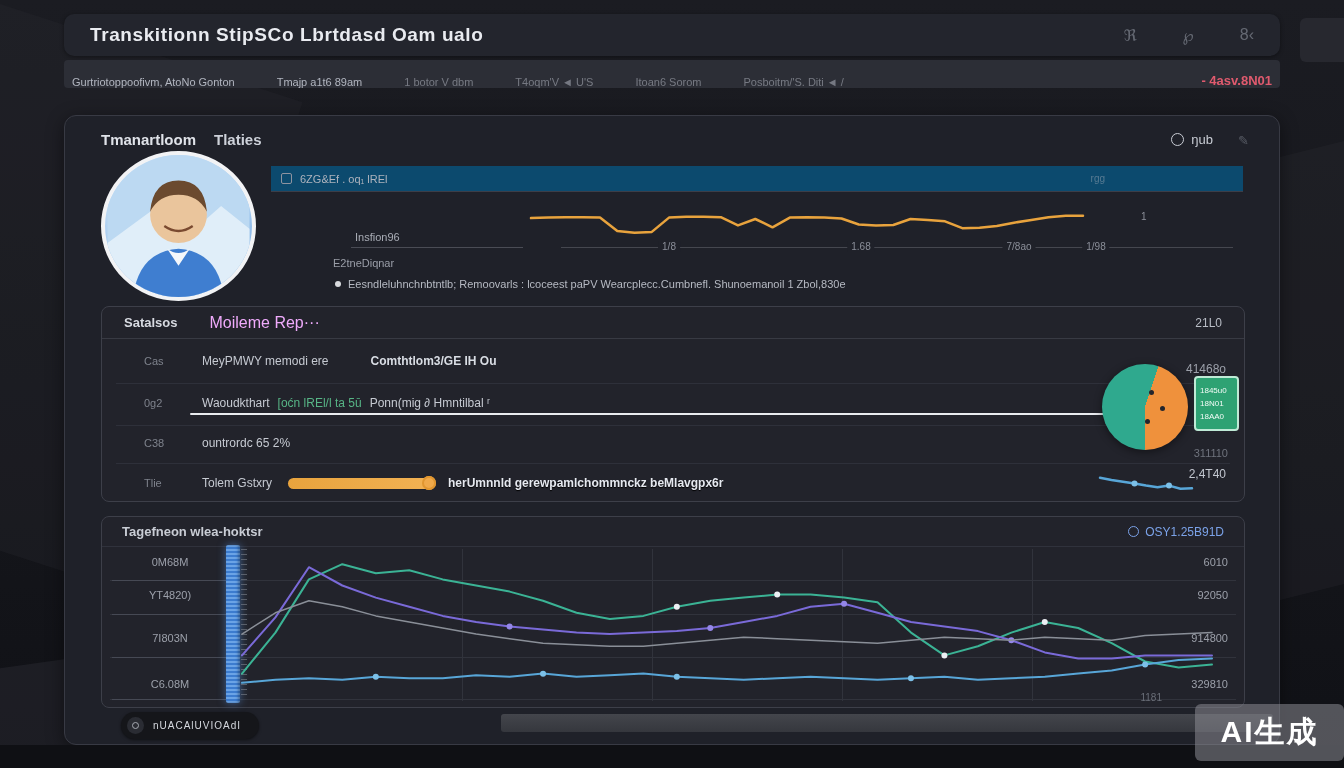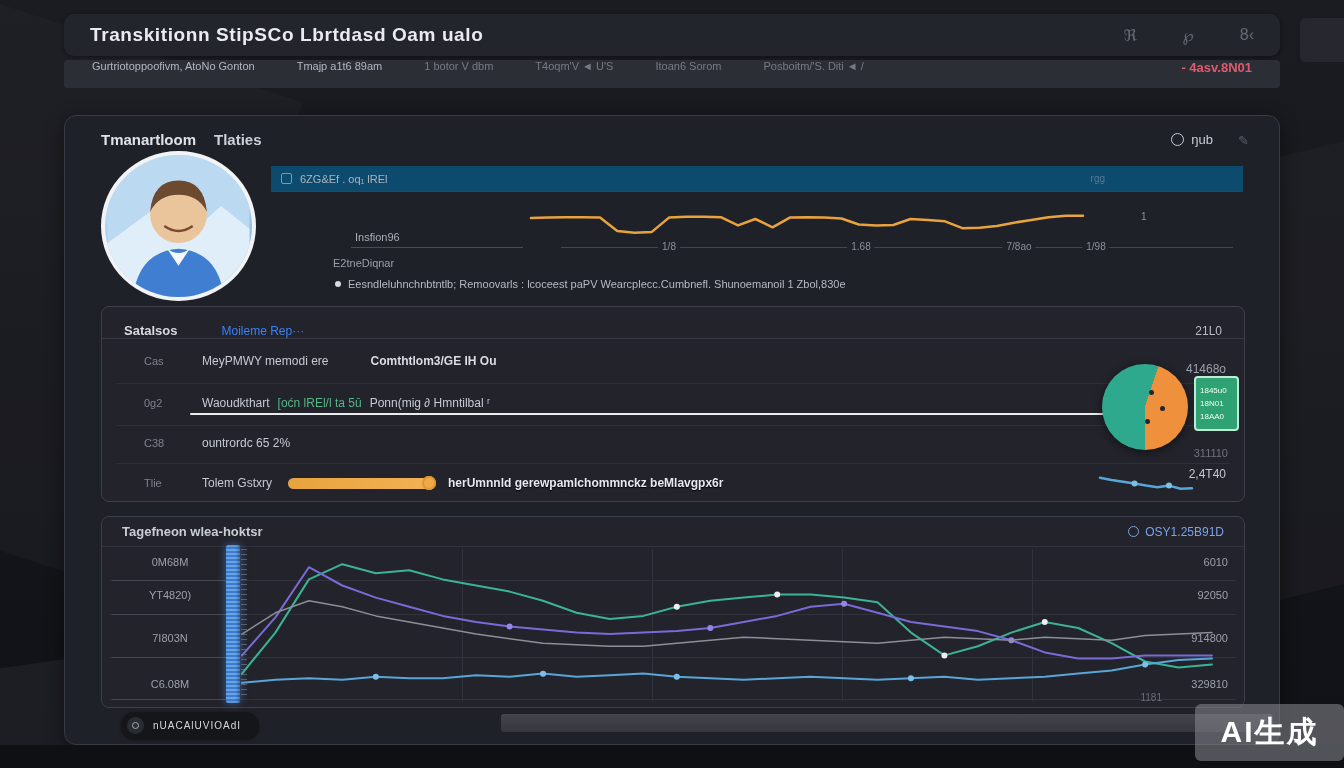--- a/index.html
+++ b/index.html
@@ -14,21 +14,21 @@
 
   
   .appbar { position:absolute; left:64px; top:14px; width:1216px; height:42px; background:#23252d;
     border-radius:10px; display:flex; align-items:center; padding:0 26px; box-shadow:0 1px 4px rgba(0,0,0,.4); }
   .appbar .title { font-size:19px; font-weight:bold; letter-spacing:.6px; color:#e9ebf0; }
   .appbar .spacer { flex:1; }
   .appbar .hicon { font-size:16px; color:#9aa0ab; opacity:.55; margin-left:46px; }
 
   
   .navbar { position:absolute; left:64px; top:60px; width:1216px; height:28px; background:#2c2e36;
-    border-radius:4px; display:flex; align-items:flex-start; padding:0 28px; font-size:11px; color:#b2b6c0; }
+    border-radius:4px; display:flex; align-items:flex-end; padding:0 8px; font-size:11px; color:#b2b6c0; }
   .navbar .nitem { margin-right:42px; white-space:nowrap; }
   .navbar .nitem.dim { opacity:.55; }
   .navbar .spacer { flex:1; }
   .navbar .alert { color:#e05a6e; font-size:13px; font-weight:bold; }
 
   
   .panel { position:absolute; left:64px; top:115px; width:1216px; height:630px; background:#1f2129;
     border:1px solid #383a44; border-radius:12px; box-shadow:0 4px 18px rgba(0,0,0,.45); overflow:hidden; }
   .panel-title { position:absolute; left:36px; top:15px; font-size:15px; font-weight:bold; color:#dfe2e8; }
   .panel-title .sub { margin-left:18px; font-weight:bold; color:#cdd1d9; }
@@ -54,23 +54,23 @@
   .ov-axis { position:absolute; left:496px; top:131px; width:672px; height:1px; background:#45474f; }
   .ov-tick { position:absolute; top:125px; font-size:10px; color:#8b8f99; background:#1f2129; padding:0 4px; transform:translateX(-50%); }
   .ov-row2 { position:absolute; left:268px; top:141px; font-size:11px; color:#9a9ea8; }
   .ov-note { position:absolute; left:270px; top:162px; width:860px; font-size:11px; color:#b6bac3; display:flex; align-items:center; }
   .ov-note .dot { width:6px; height:6px; border-radius:50%; background:#d8dade; margin-right:7px; flex:0 0 auto; }
 
   
   .card { background:#22232b; border:1px solid #3d3f49; border-radius:8px; position:absolute; }
   .stats { left:36px; top:190px; width:1144px; height:196px; }
   .stats-head { position:absolute; left:0; top:0; right:0; height:32px; border-bottom:1px solid #383a43;
-    display:flex; align-items:flex-end; padding:0 22px; }
+    display:flex; align-items:center; padding:0 22px; }
   .stats-head .t { font-size:13px; font-weight:bold; color:#d7dae1; }
-  .stats-head .s { font-size:12px; color:#3b82f6; margin-left:44px; }
+  .stats-head .s { font-size:16px; color:#f0abfc; margin-left:32px; }
   .stats-head .spacer { flex:1; }
   .stats-head .v { font-size:12px; color:#b9bdc6; }
   .srow { position:absolute; left:0; right:0; height:24px; display:flex; align-items:center; }
   .srow .lbl { width:58px; margin-left:42px; font-size:11px; color:#7e828c; flex:0 0 auto; }
   .srow .txt { font-size:12px; color:#c6cad2; white-space:nowrap; }
   .srow .txt2 { font-size:12px; color:#d9dde4; font-weight:bold; margin-left:42px; white-space:nowrap; }
   .srow .green { color:#57b586; }
   .srow .bold { font-size:12px; font-weight:bold; color:#e6e9f0; text-shadow:0 1px 1px #000; margin-left:14px; white-space:nowrap; }
   .sep { position:absolute; left:14px; right:14px; height:1px; background:#2e303a; }
   .white-underline { position:absolute; left:88px; top:106px; width:915px; height:2px; background:#e9ebef; border-radius:1px; }

